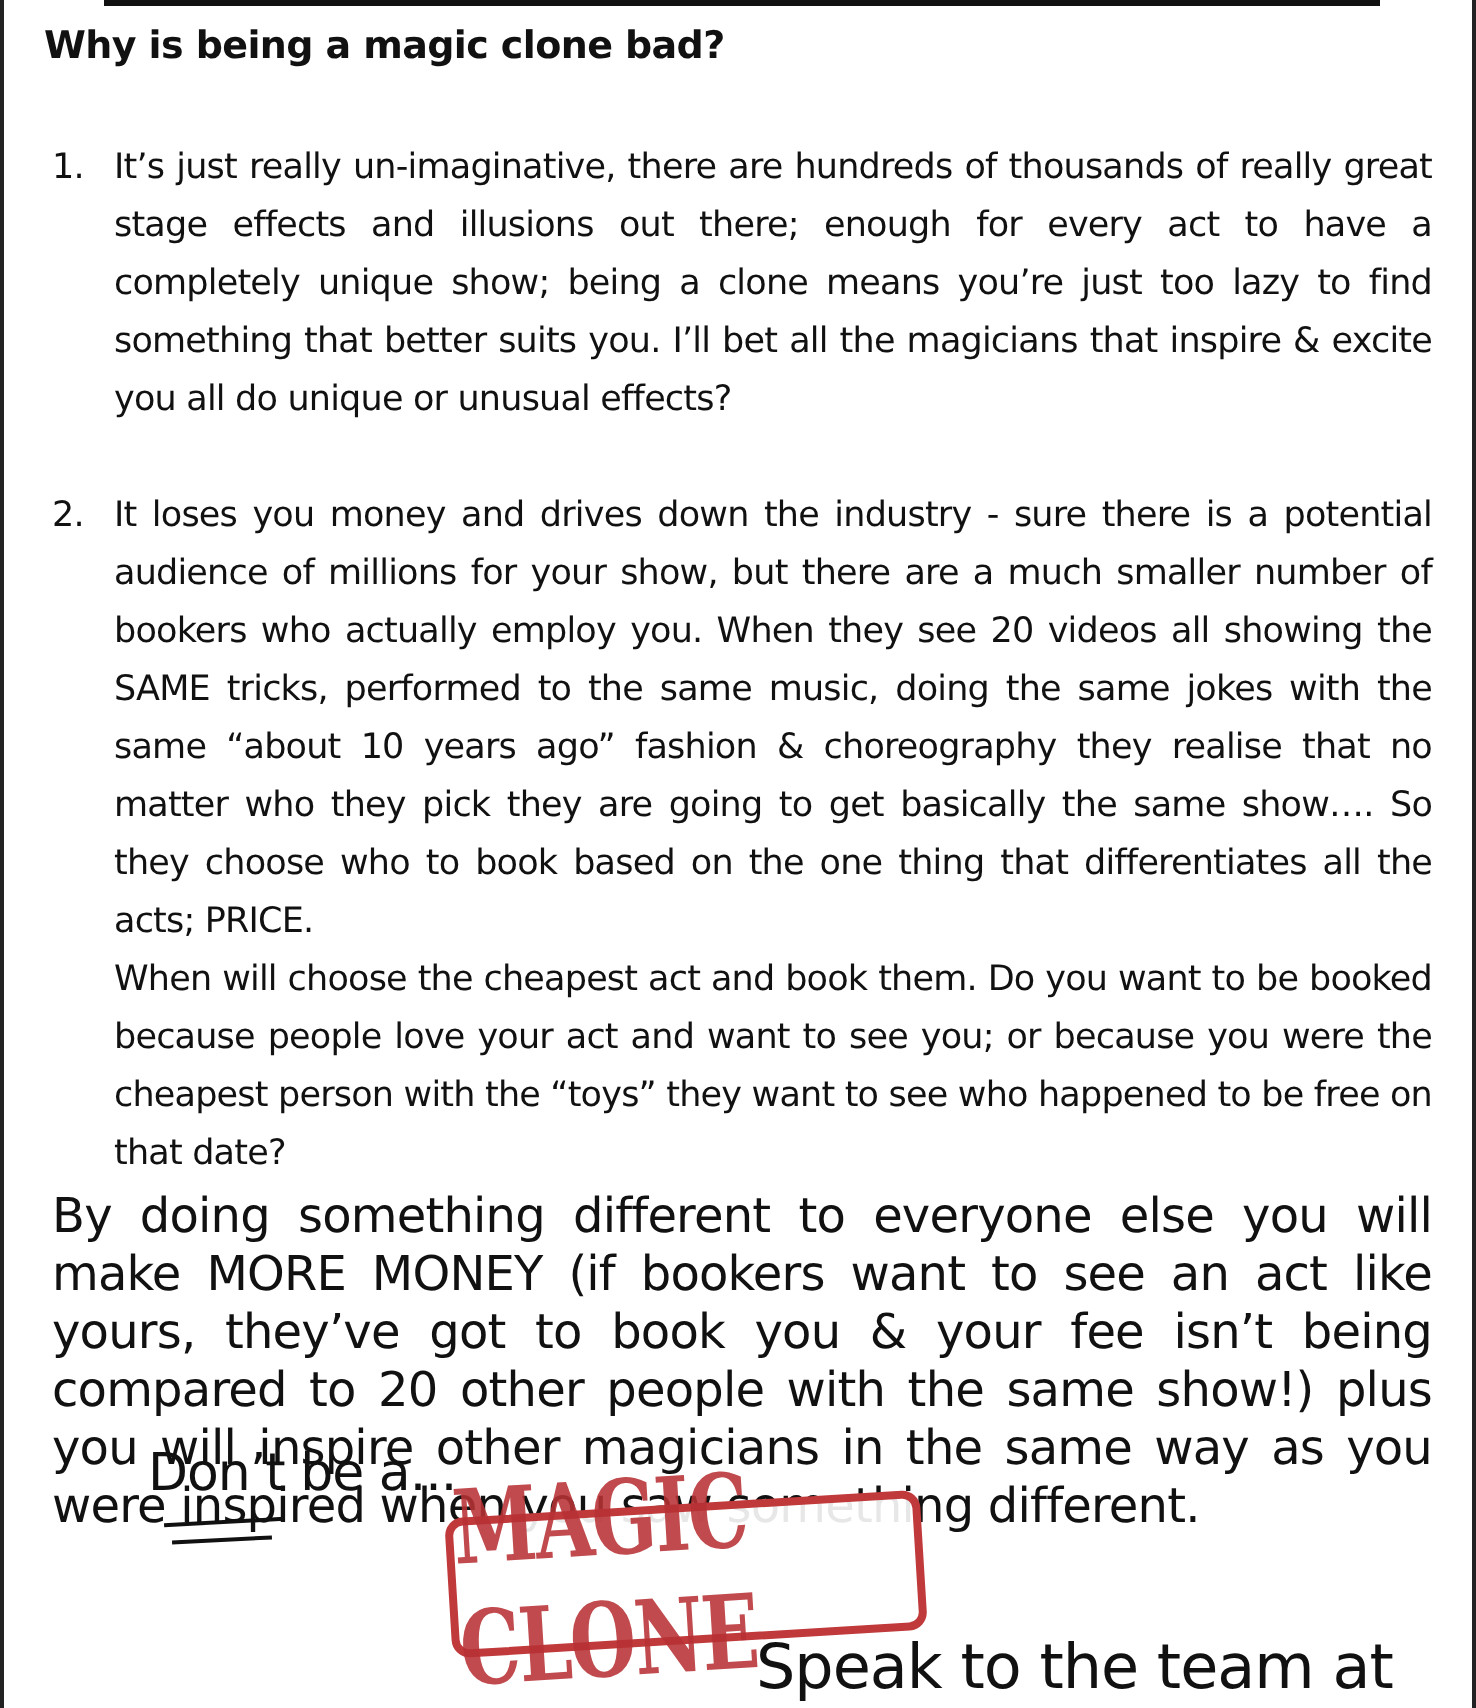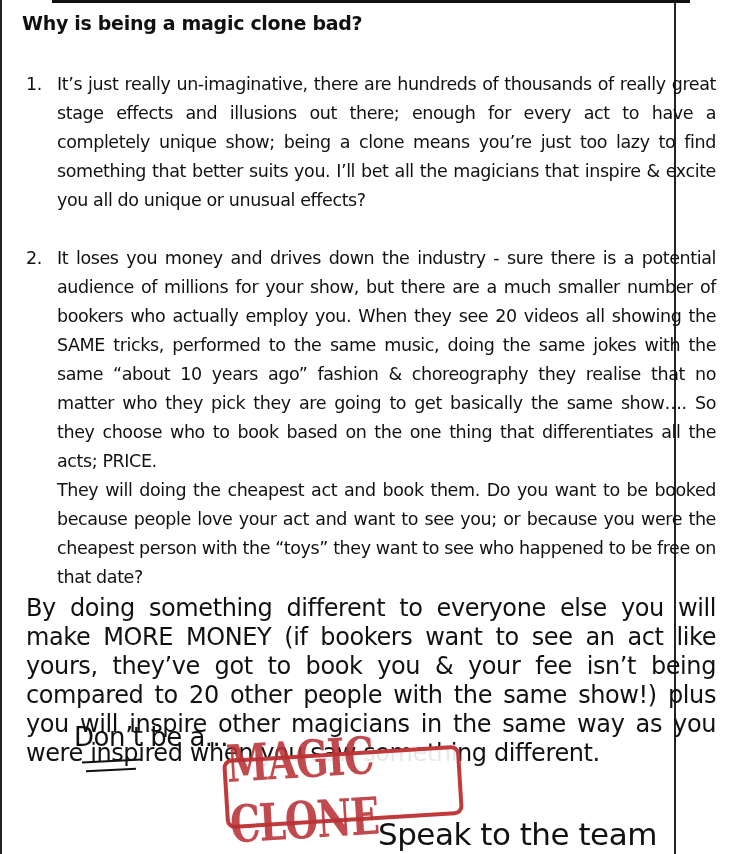--- a/index.html
+++ b/index.html
@@ -1,18 +1,18 @@
 <!DOCTYPE html>
 <html><head>
   <meta charset="utf-8">
   <style>
     html, body { margin: 0; padding: 0; background: #ffffff; }
     body { width: 738px; height: 854px; overflow: hidden; position: relative; }
     .page {
-      position: absolute; left: 0; top: 0; width: 676px; height: 854px;
+      position: absolute; left: 0; top: 0; width: 738px; height: 854px;
       box-sizing: border-box;
       border-left: 2px solid #222;
       border-right: 2px solid #222;
       background: #fff;
       font-family: "DejaVu Sans", sans-serif;
       color: #111;
     }
     .top-bar {
       position: absolute; left: 50px; top: 0; width: 638px; height: 3px;
       background: #111;
@@ -84,21 +84,21 @@
   <div class="heading">Why is being a magic clone bad?</div>
 
   <div class="list">
     <div class="item">
       <span class="item-num">1.</span>
       <div>It’s just really un-imaginative, there are hundreds of thousands of really great stage effects and illusions out there; enough for every act to have a completely unique show; being a clone means you’re just too lazy to find something that better suits you. I’ll bet all the magicians that inspire &amp; excite you all do unique or unusual effects?</div>
     </div>
     <div class="item item2">
       <span class="item-num">2.</span>
       <div>It loses you money and drives down the industry - sure there is a potential audience of millions for your show, but there are a much smaller number of bookers who actually employ you. When they see 20 videos all showing the SAME tricks, performed to the same music, doing the same jokes with the same “about 10 years ago” fashion &amp; choreography they realise that no matter who they pick they are going to get basically the same show…. So they choose who to book based on the one thing that differentiates all the acts; PRICE.</div>
-      <div>They will doing the cheapest act and book them. Do you want to be booked because people love your act and want to see you; or because you were the cheapest person with the “toys” they want to see who happened to be free on that date?</div>
+      <div>When will choose the cheapest act and book them. Do you want to be booked because people love your act and want to see you; or because you were the cheapest person with the “toys” they want to see who happened to be free on that date?</div>
     </div>
   </div>
 
   <div class="para">By doing something different to everyone else you will make MORE MONEY (if bookers want to see an act like yours, they’ve got to book you &amp; your fee isn’t being compared to 20 other people with the same show!) plus you will inspire other magicians in the same way as you were inspired when you saw something different.</div>
 
   <div class="dont">Don’t be a...</div>
   <div class="underline1"></div>
   <div class="underline2"></div>
 
   <div class="stamp">

